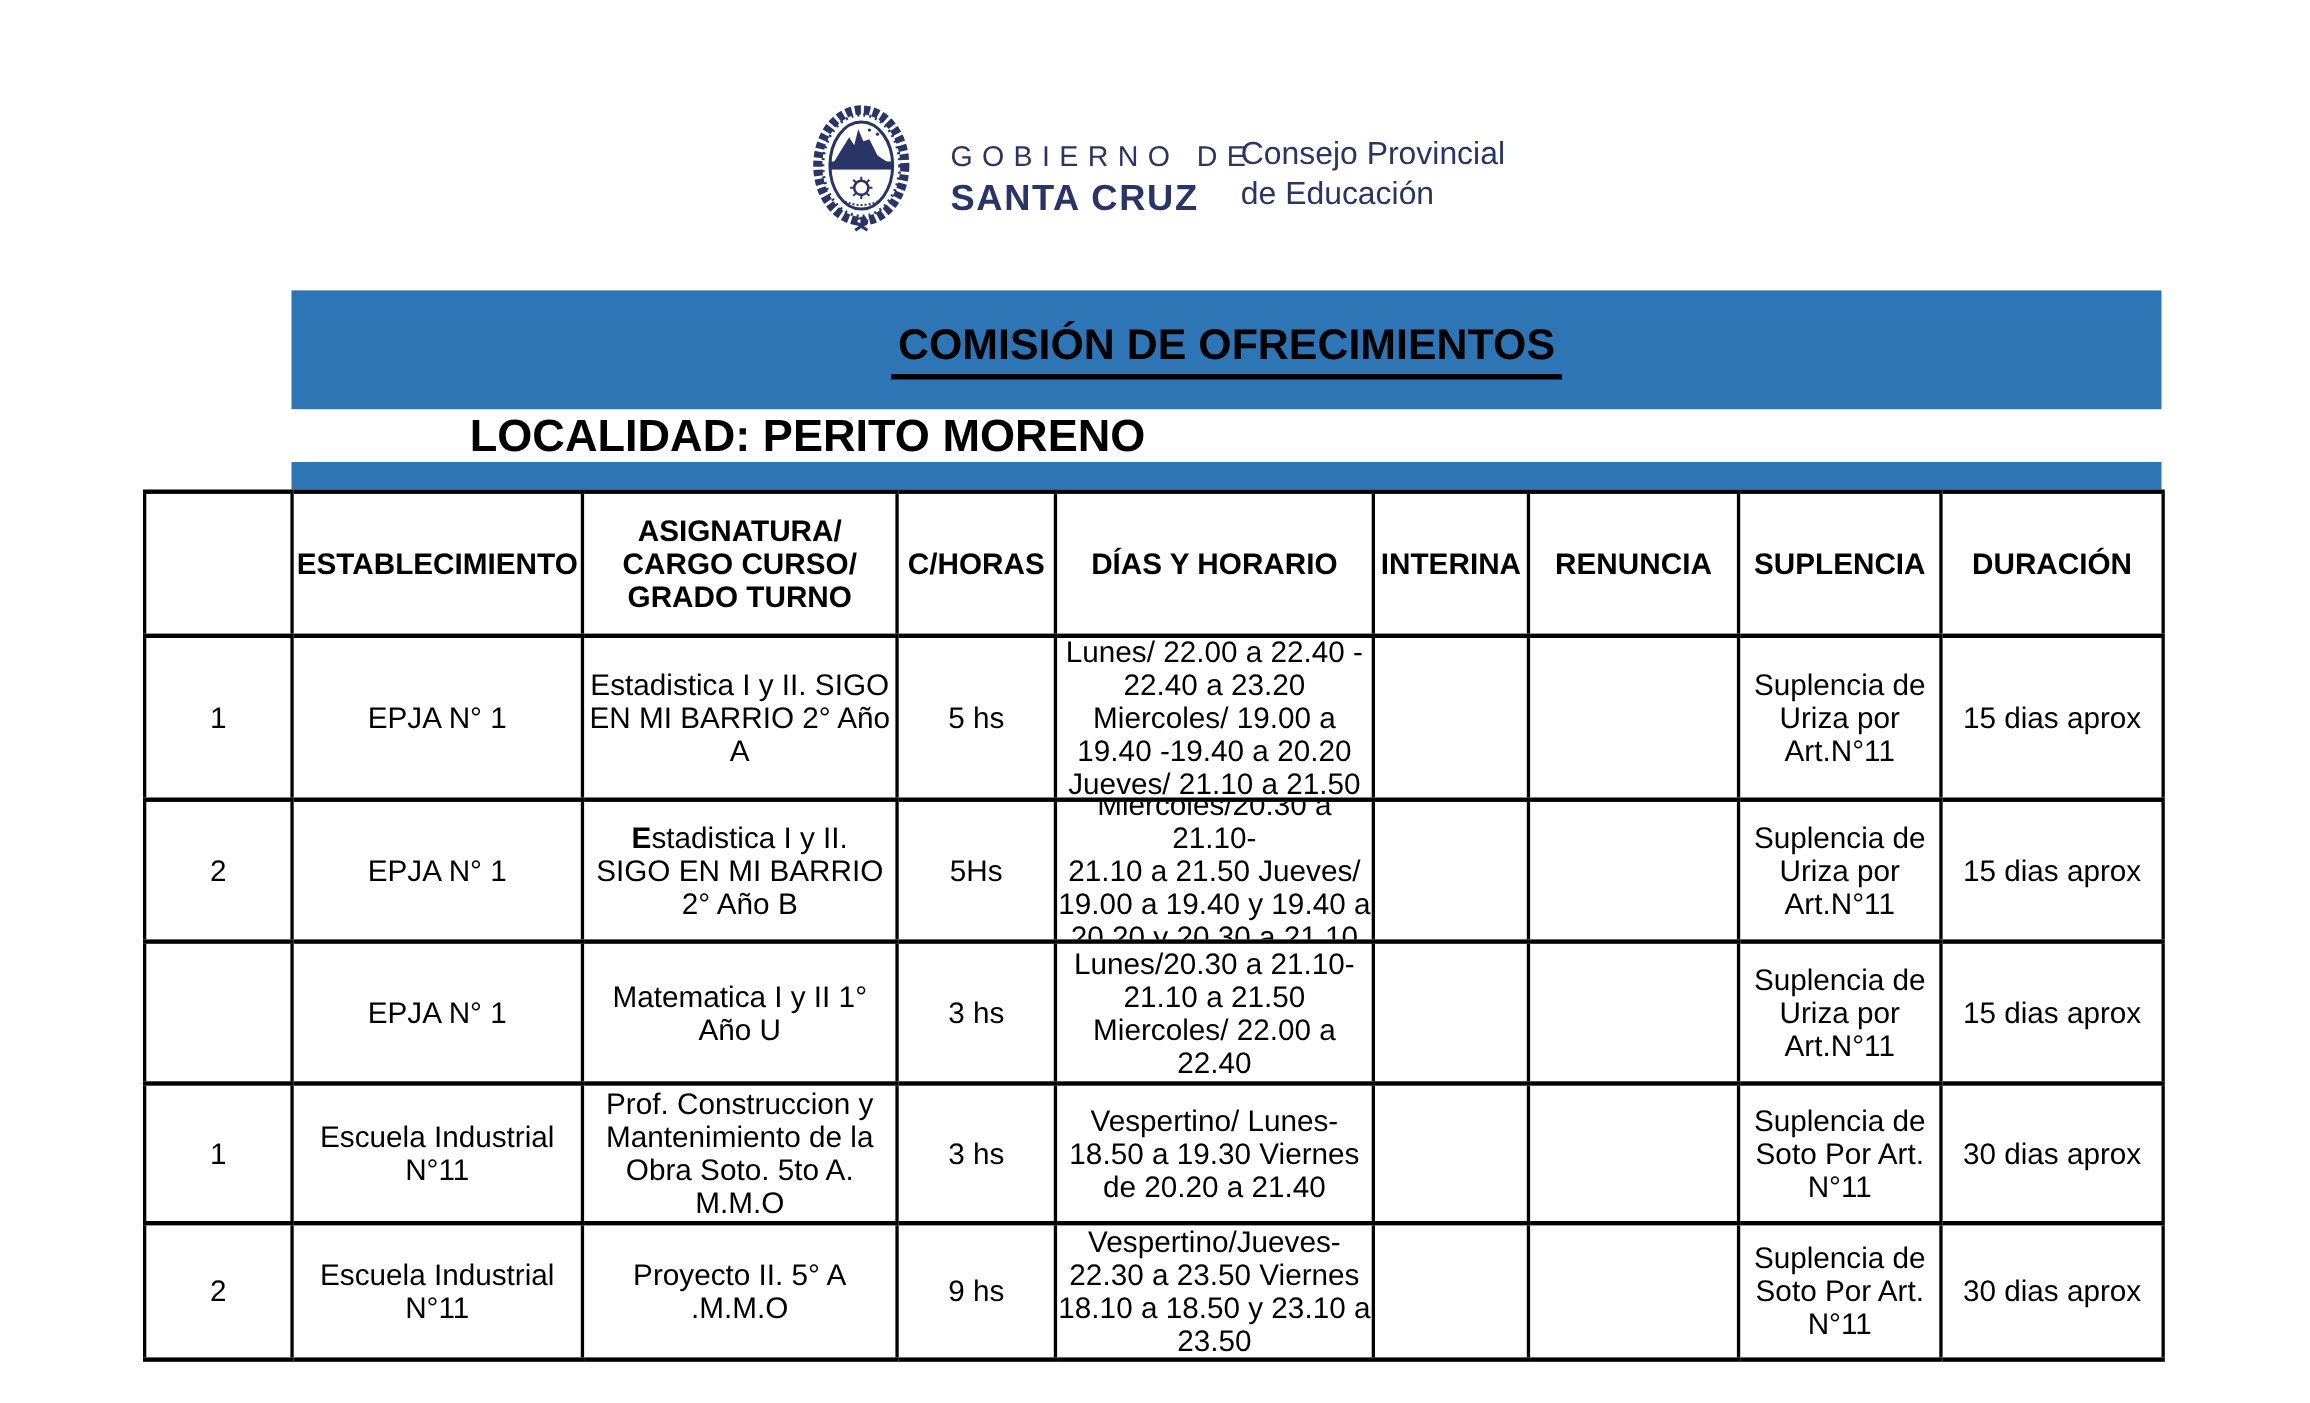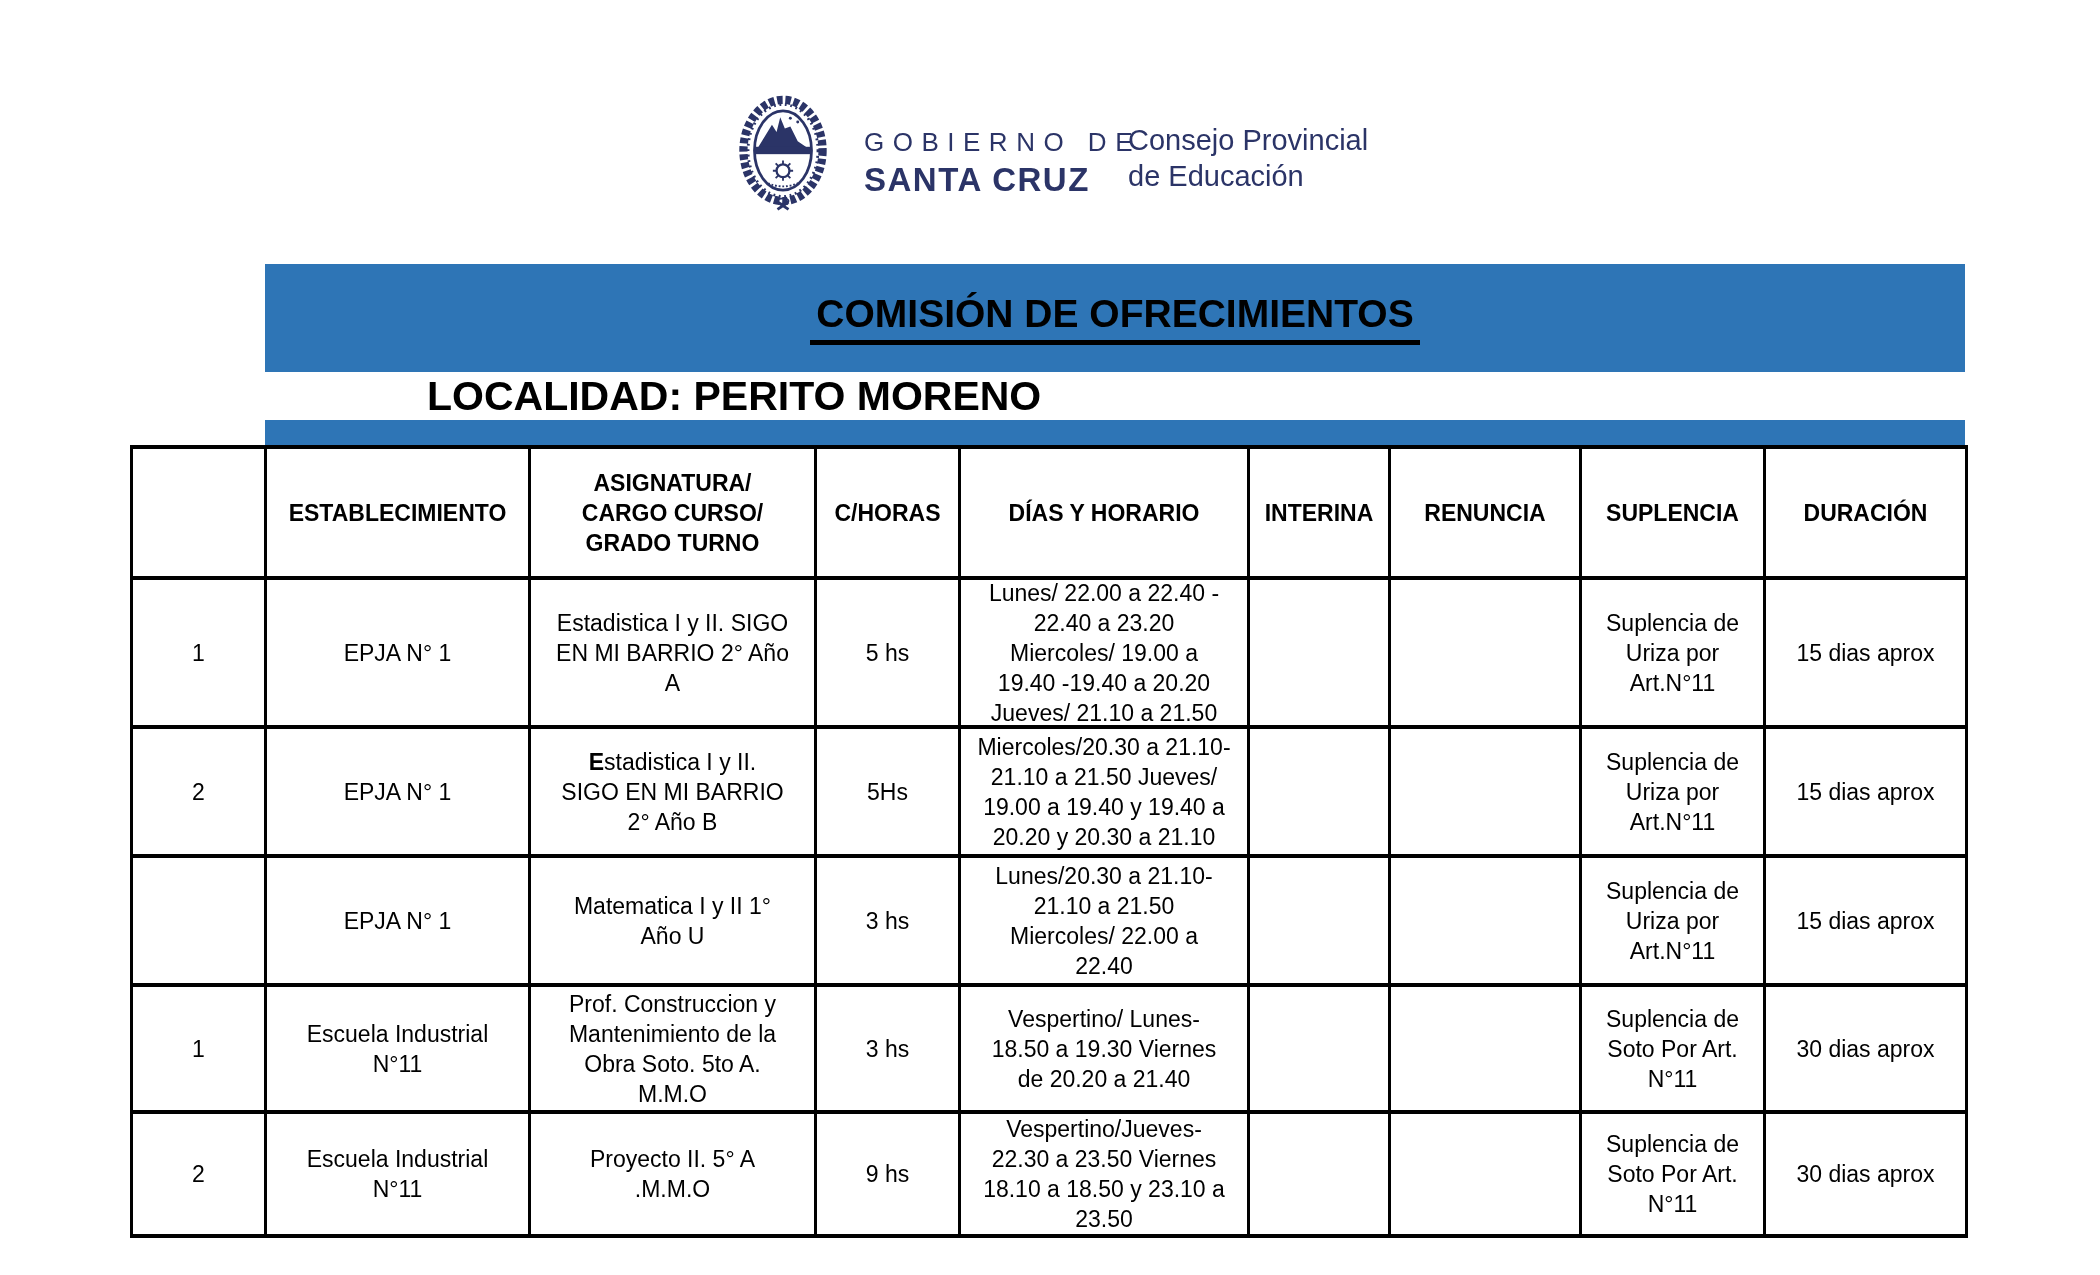--- a/index.html
+++ b/index.html
@@ -34,21 +34,21 @@
   .fecha{position:absolute;left:1468px;top:4px;font-size:41px;font-weight:700;white-space:nowrap;}
   .band2{position:absolute;left:265px;top:420px;width:1700px;height:25px;background:var(--blue);}
   
   table.main{
     position:absolute;left:130px;top:445px;width:1835px;
     border-collapse:collapse;table-layout:fixed;
   }
   table.main td,table.main th{
     border:3px solid #000;border-top-width:4px;border-bottom-width:4px;
     padding:0;vertical-align:middle;text-align:center;
-    font-size:23px;line-height:30px;overflow:hidden;
+    font-size:27px;line-height:30px;overflow:hidden;
   }
   table.main th{font-weight:700;}
   .cb{
     width:100%;display:flex;align-items:center;justify-content:center;
     overflow:hidden;
   }
   .cb>span{white-space:pre-line;display:inline-block;text-align:center;}
   tr.hdr .cb{height:127px;}
   tr.r1 .cb{height:145px;}
   tr.r2 .cb{height:125px;}

